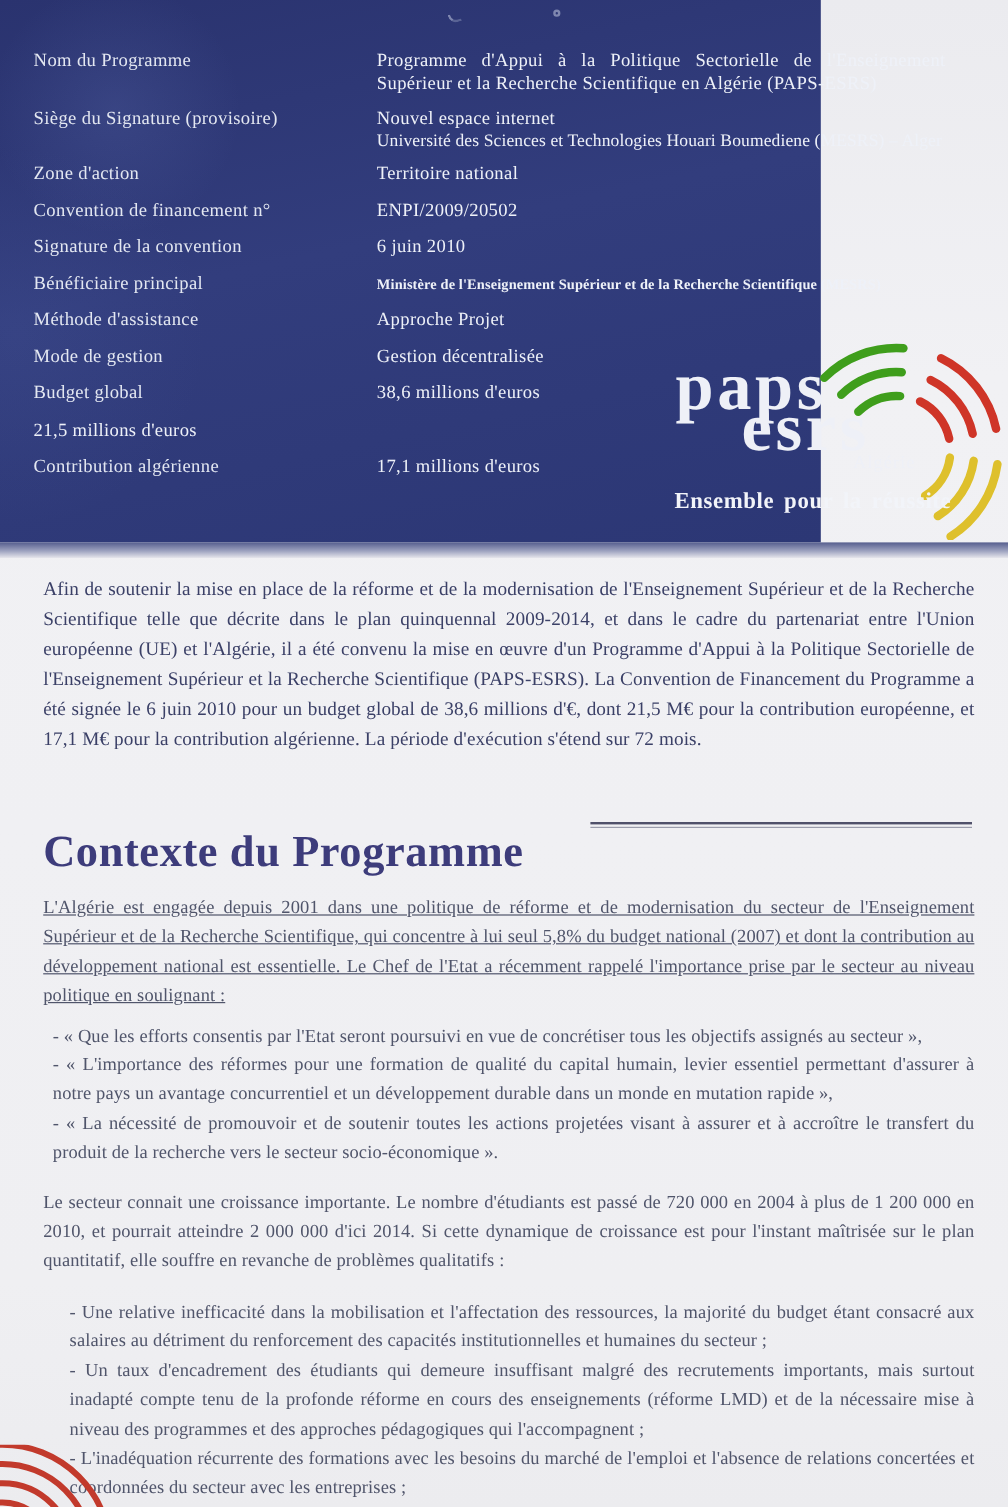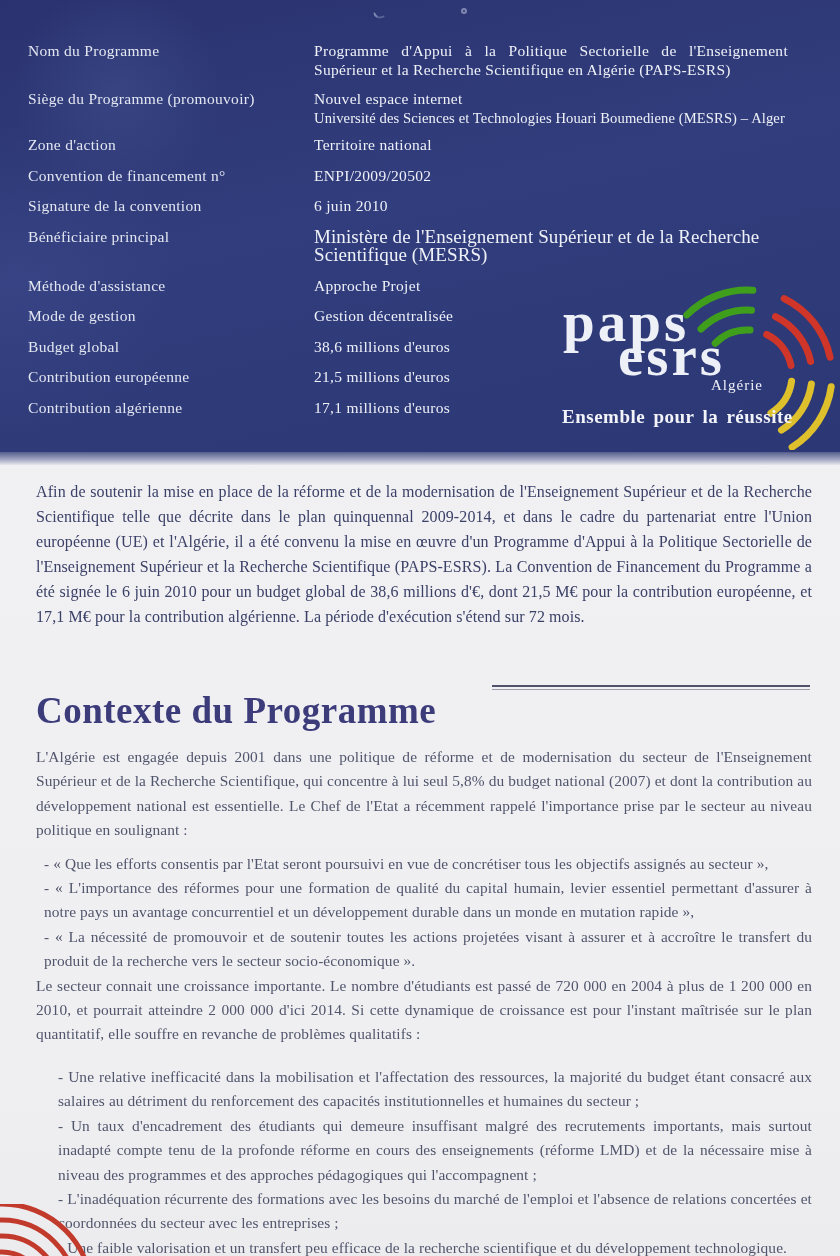--- a/index.html
+++ b/index.html
@@ -3,21 +3,21 @@
 <meta charset="utf-8">
 <style>
   * { margin:0; padding:0; box-sizing:border-box; }
   html,body { width:840px; }
   body { font-family:"Liberation Serif","DejaVu Serif",serif; }
 
   .page { position:relative; width:840px; height:1256px; overflow:hidden;
     background:linear-gradient(180deg,#ebebef 0%,#f1f1f4 25%,#efeff2 85%,#ececef 100%); }
 
   
-  .header { position:absolute; left:0; top:0; width:840px; height:452px;
+  .header { position:absolute; left:0; top:0; width:684px; height:452px;
     color:#e7eaf3;
     background:
       radial-gradient(circle 150px at 14% 20%, rgba(115,135,205,.16), rgba(115,135,205,0) 70%),
       radial-gradient(circle 220px at 2% 62%, rgba(85,105,175,.14), rgba(85,105,175,0) 72%),
       linear-gradient(168deg,#2a336f 0%,#323d7d 45%,#2c3775 100%); }
   .header-fade { position:absolute; left:0; top:452px; width:840px; height:13px;
     background:linear-gradient(180deg,#565e8e 0%,#9ea3c0 55%,#e6e6ec 100%); }
 
   .speck1 { position:absolute; left:374px; top:11px; width:10px; height:8px;
     border-left:2px solid rgba(195,202,224,.55); border-bottom:2px solid rgba(195,202,224,.3);
@@ -27,58 +27,58 @@
 
   .info { position:absolute; left:28px; top:42px; width:784px; }
   .row { display:grid; grid-template-columns:286px 1fr; margin-bottom:12px;
     font-size:15.5px; line-height:18.5px; letter-spacing:.3px; }
   .row .label { color:#e3e7f1; }
   .row .value { color:#eef1f8; }
   .row0 { margin-bottom:11px; }
   .row0 .value { max-width:474px; text-align:justify; }
   .row1 { margin-bottom:9px; }
   .row1 .v2 { font-size:14.6px; letter-spacing:.1px; }
-  .row5 .value { font-size:19px; letter-spacing:.1px; }
+  .row5 .value { font-size:12px; letter-spacing:.1px;font-weight:bold; }
 
   
   .logo-svg { position:absolute; left:548px; top:278px; }
 
   
   .content { position:absolute; left:36px; top:465px; width:776px;
     color:#50556b; font-size:15.4px; line-height:24.4px;
     text-align:justify; letter-spacing:.1px; }
   .intro { margin-top:14px; color:#3b4067; font-size:16px; line-height:25px; }
   .section-head { display:flex; align-items:center; margin-top:12px; }
   .section-title { font-size:37px; line-height:44px; font-weight:bold;
     color:#3d3c7b; letter-spacing:.5px; white-space:nowrap;margin-top:48px; }
   .section-rule { flex:1; margin-left:56px; margin-right:2px; height:5px;
     border-top:2px solid #50516a; border-bottom:1px solid #9a9cab; }
-  .para1 { margin-top:12px; }
+  .para1 { margin-top:12px;text-decoration:underline; }
   .quotes { margin-top:9px; margin-left:8px; }
-  .para2 { }
+  .para2 { margin-top:17px; }
   .issues { margin-top:18px; margin-left:22px; }
 
   .corner-arcs { position:absolute; left:0; bottom:0; }
 </style>
 </head>
 <body>
 
 <div class="page">
 
   <div class="header">
     <span class="speck1"></span>
     <span class="speck2"></span>
 
     <div class="info">
       <div class="row row0">
         <span class="label">Nom du Programme</span>
         <div class="value">Programme d'Appui à la Politique Sectorielle de l'Enseignement Supérieur et la Recherche Scientifique en Algérie (PAPS-ESRS)</div>
       </div>
       <div class="row row1">
-        <span class="label">Siège du Programme (promouvoir)</span>
+        <span class="label">Siège du Signature (provisoire)</span>
         <div>
           <div class="value">Nouvel espace internet</div>
           <div class="value v2">Université des Sciences et Technologies Houari Boumediene (MESRS) – Alger</div>
         </div>
       </div>
       <div class="row">
         <span class="label">Zone d'action</span>
         <div class="value">Territoire national</div>
       </div>
       <div class="row">
@@ -99,21 +99,20 @@
       </div>
       <div class="row">
         <span class="label">Mode de gestion</span>
         <div class="value">Gestion décentralisée</div>
       </div>
       <div class="row">
         <span class="label">Budget global</span>
         <div class="value">38,6 millions d'euros</div>
       </div>
       <div class="row">
-        <span class="label">Contribution européenne</span>
         <div class="value">21,5 millions d'euros</div>
       </div>
       <div class="row">
         <span class="label">Contribution algérienne</span>
         <div class="value">17,1 millions d'euros</div>
       </div>
     </div>
 
     <svg class="logo-svg" width="290" height="172" viewBox="0 0 290 172">
       <g fill="none" stroke="#3f9e1c" stroke-width="7" stroke-linecap="round">

